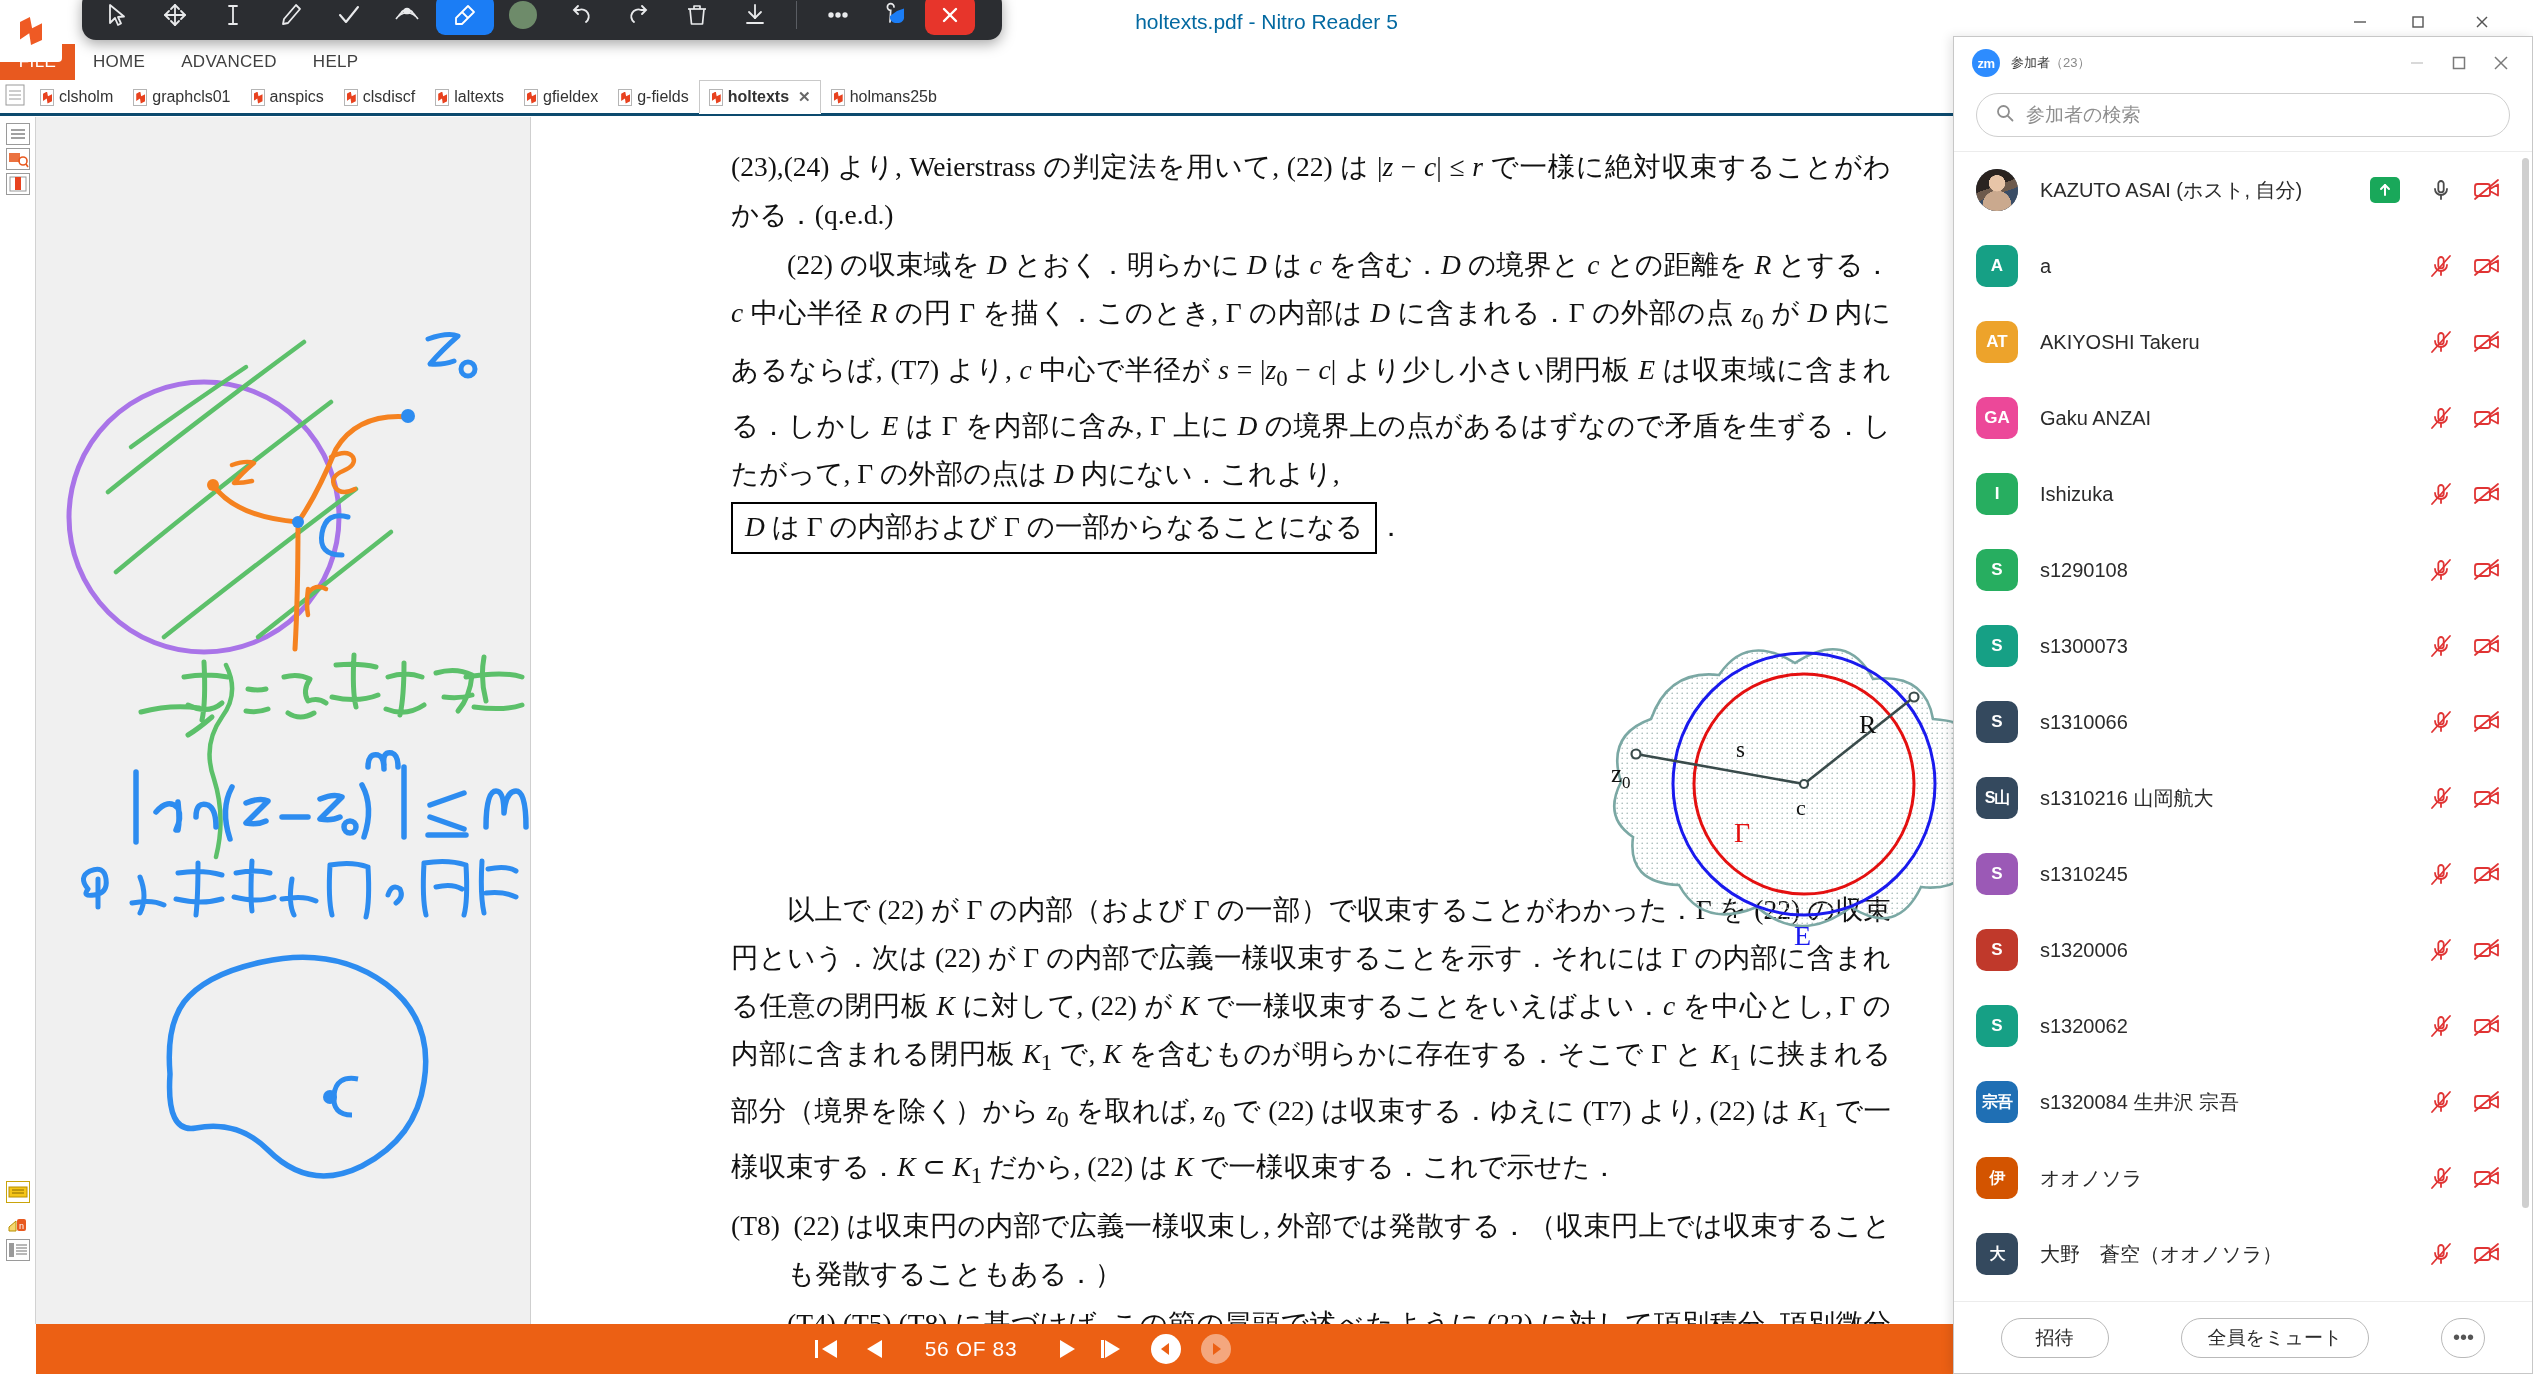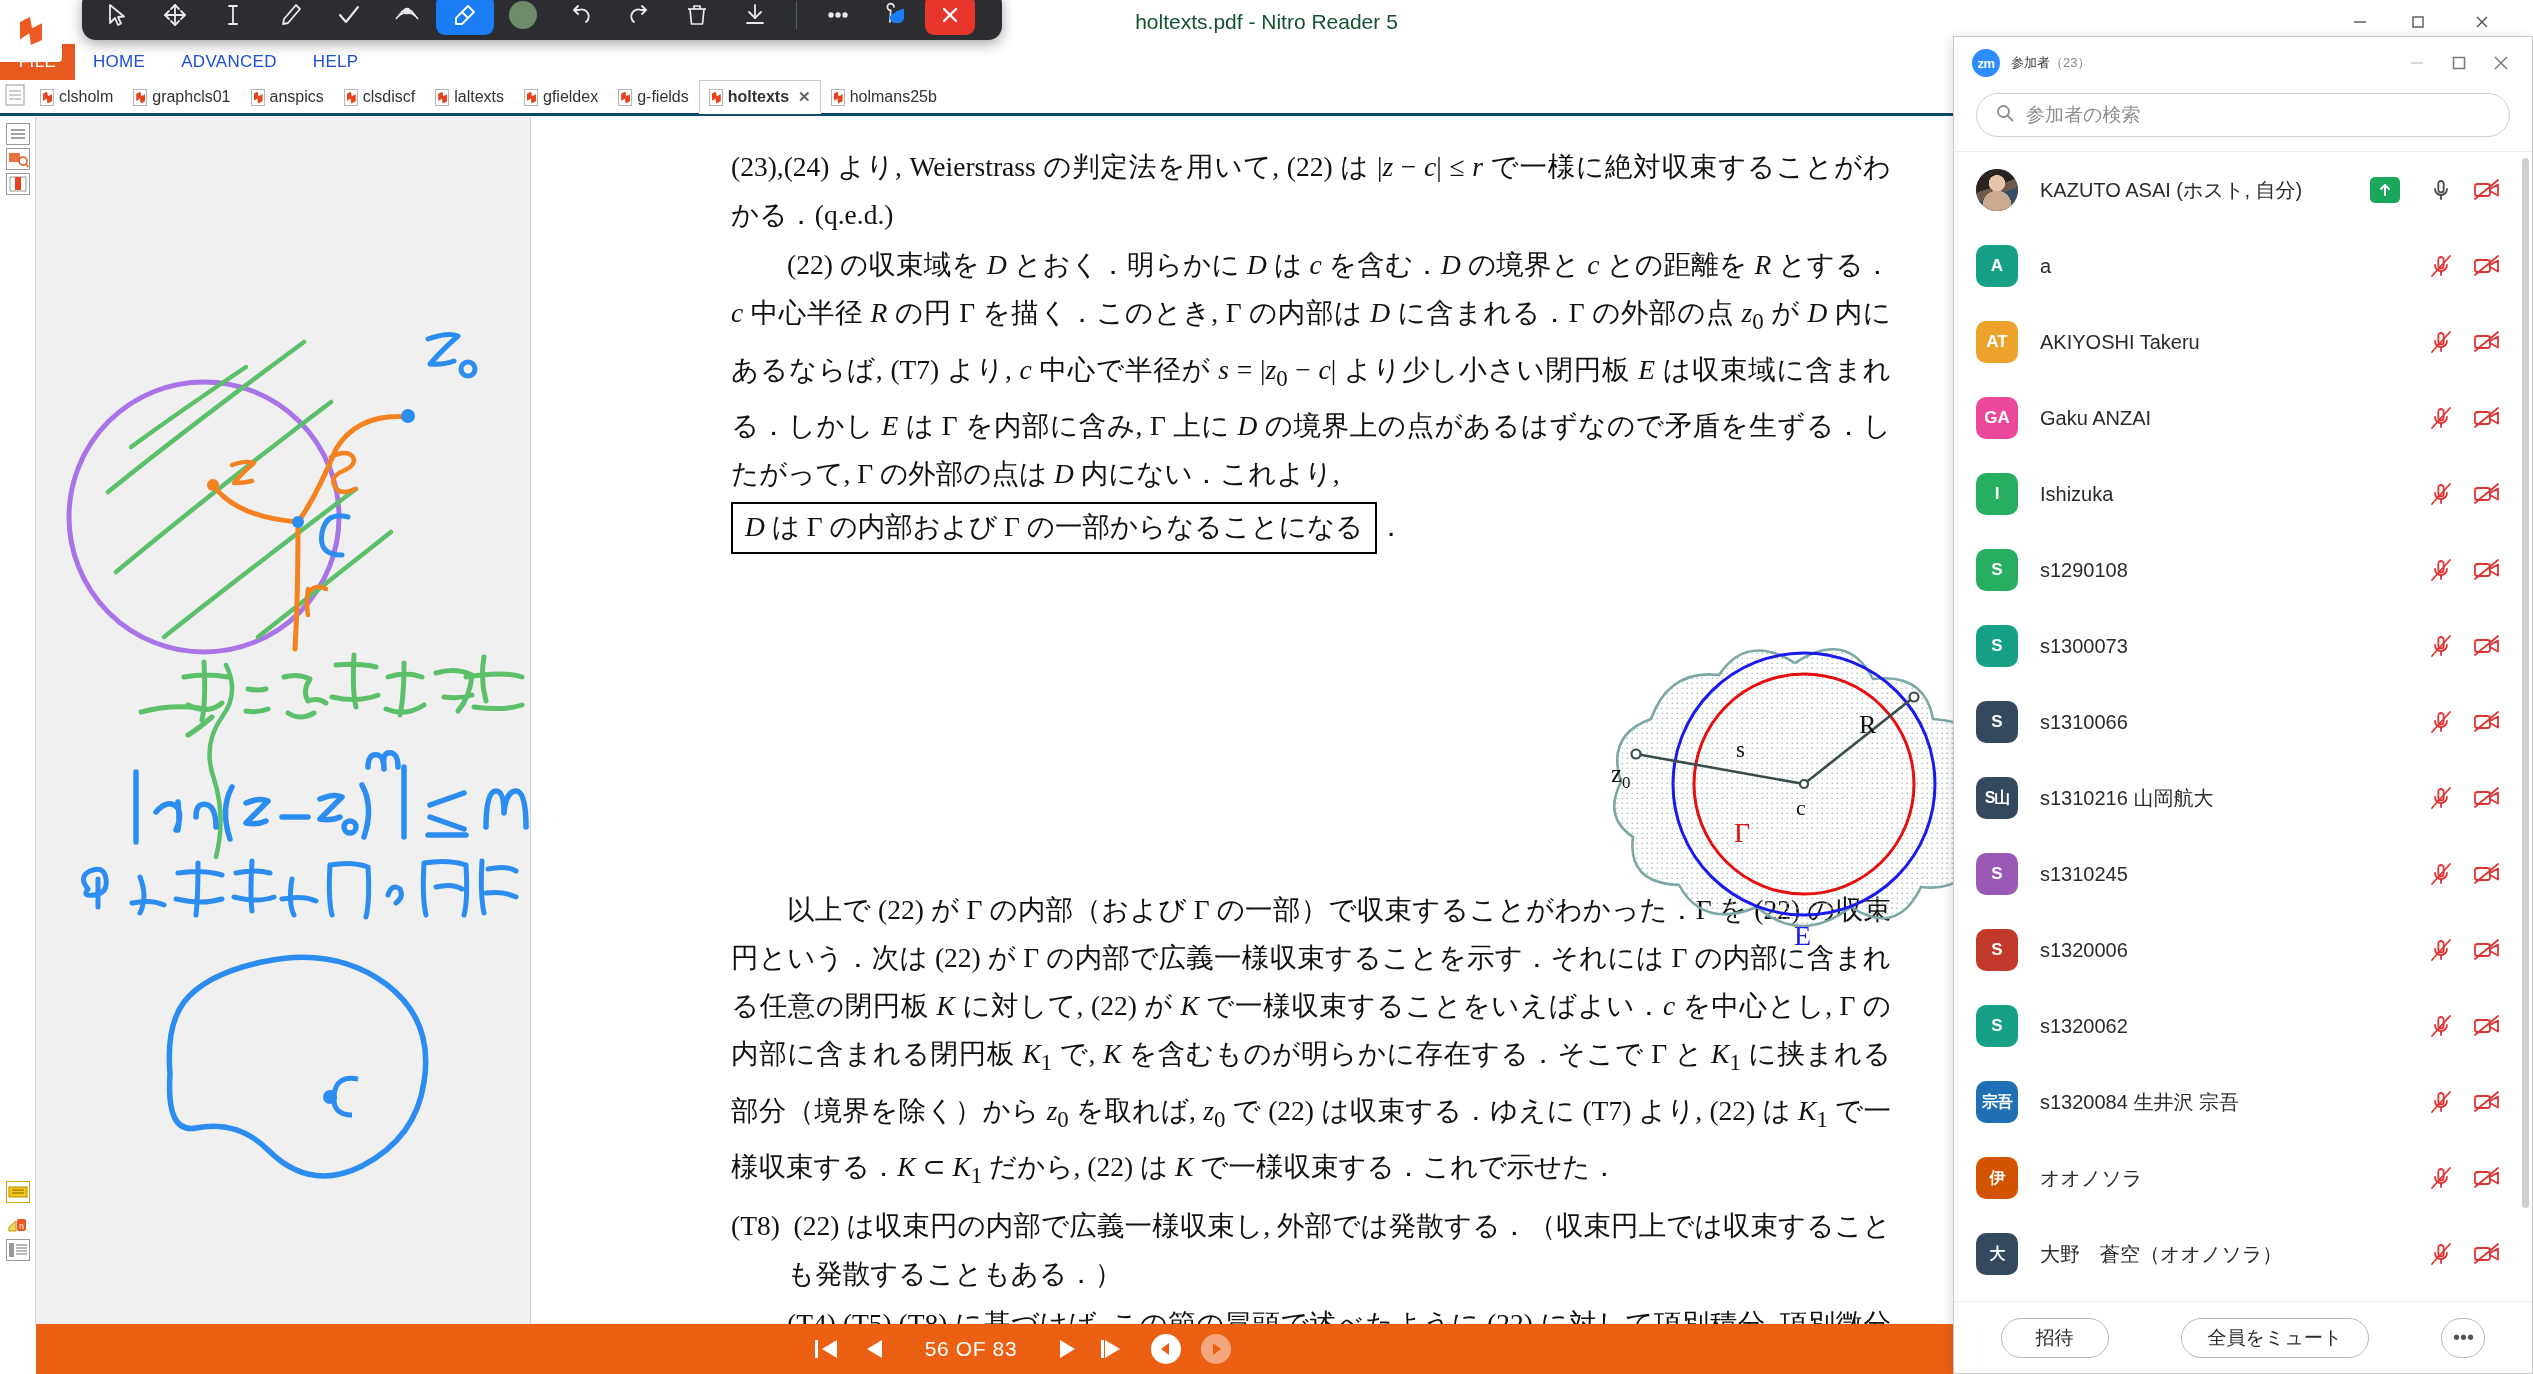--- a/index.html
+++ b/index.html
@@ -17,21 +17,21 @@
     width: 2533px; height: 1374px;
     background: #ffffff;
   }
   .nitro-titlebar {
     position: absolute; left: 0; top: 0; width: 2533px; height: 44px;
     background: #ffffff;
   }
   .nitro-title {
     position: absolute; left: 0; top: 0; width: 2533px;
     text-align: center; line-height: 44px;
-    font-size: 21px; color: #14532d;
+    font-size: 21px; color: #0369a1;
     font-family: "Liberation Sans", sans-serif;
   }
   .win-ctl {
     position: absolute; top: 0; width: 58px; height: 44px;
     display: flex; align-items: center; justify-content: center;
     color: #555; font-size: 18px;
   }
   .win-min { right: 144px; }
   .win-max { right: 86px; }
   .win-close { right: 22px; }
@@ -42,21 +42,21 @@
     position: absolute; left: 0; top: 44px; width: 2533px; height: 36px;
     background: #ffffff; display: flex; align-items: stretch;
   }
   .ribbon-file {
     width: 75px; background: #e8591f; color: #fff;
     display: flex; align-items: center; justify-content: center;
     font-size: 17px; letter-spacing: .4px;
   }
   .ribbon-item {
     padding: 0 18px; display: flex; align-items: center;
-    font-size: 17px; color: #1d4ed8; letter-spacing: .3px;
+    font-size: 17px; color: #404040; letter-spacing: .3px;
   }
 
   
   .tabstrip {
     position: absolute; left: 0; top: 80px; width: 2533px; height: 36px;
     background: #ffffff; display: flex; align-items: flex-end;
     border-bottom: 3px solid #0c4a6e;
   }
   .tabstrip-lead {
     width: 30px; height: 36px; display: flex;

